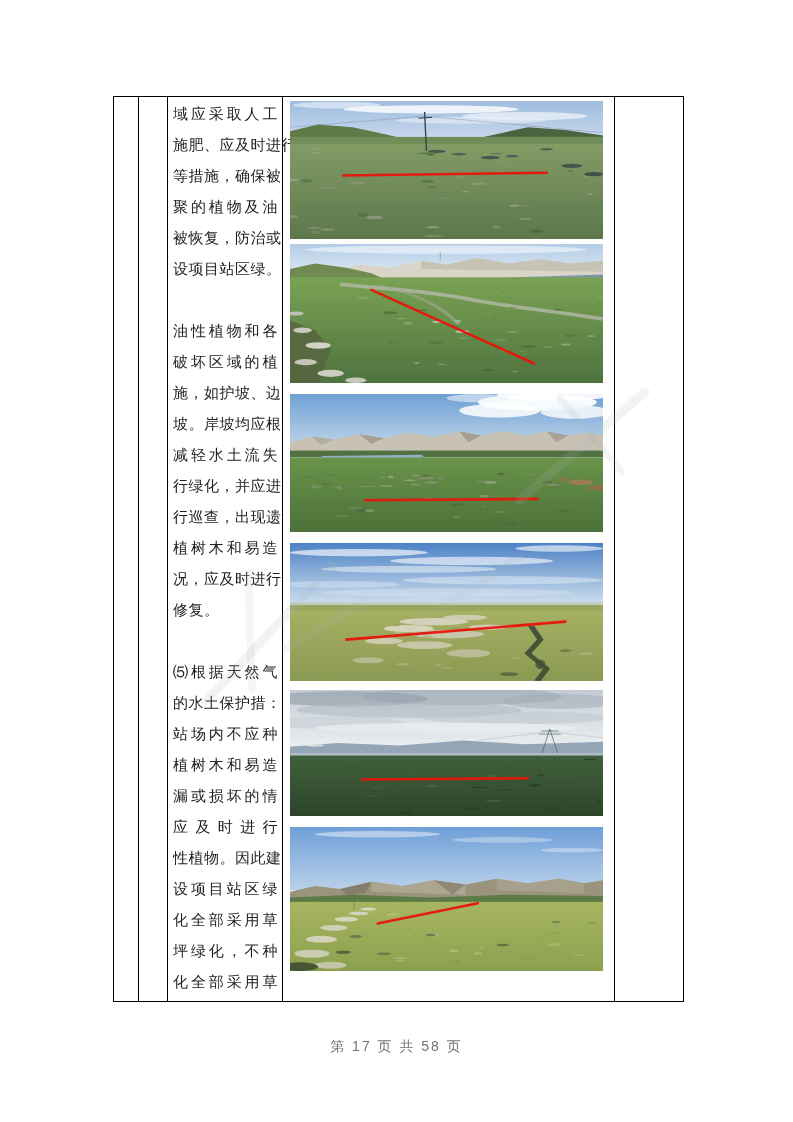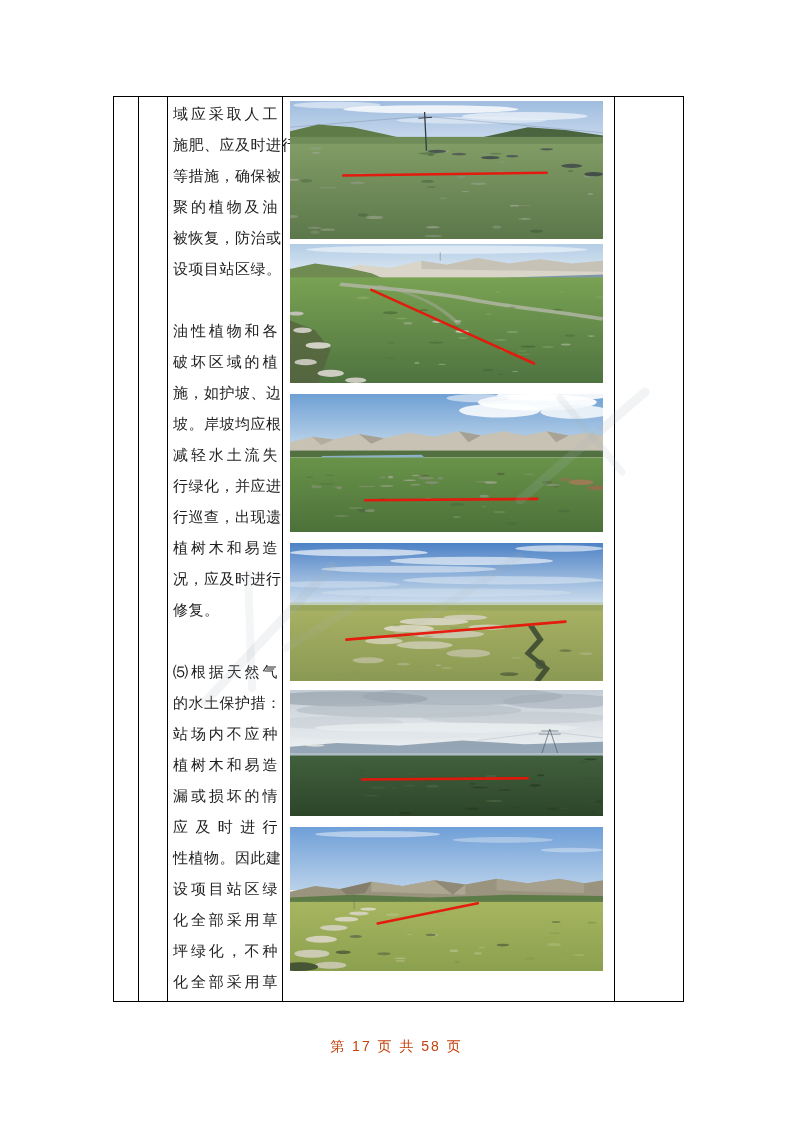--- a/index.html
+++ b/index.html
@@ -19,21 +19,21 @@
   .tline{
     font-size:15px;line-height:31px;height:31px;
     text-align:justify;text-align-last:justify;text-justify:inter-character;
     letter-spacing:.5px;white-space:nowrap;
   }
   .tline.nj{text-align-last:left;}
   .para + .para{margin-top:31px;}
   .photo{display:block;}
   .footer{
     position:absolute;left:0;right:0;top:1038px;text-align:center;
-    font-size:14px;color:#c2410c;letter-spacing:2px;
+    font-size:14px;color:#737373;letter-spacing:2px;
   }
   .watermark{position:absolute;left:0;top:0;pointer-events:none;z-index:5;}
 </style>
 </head>
 <body>
 
 <div class="page">
 
   <table class="report-table">
     <colgroup>

